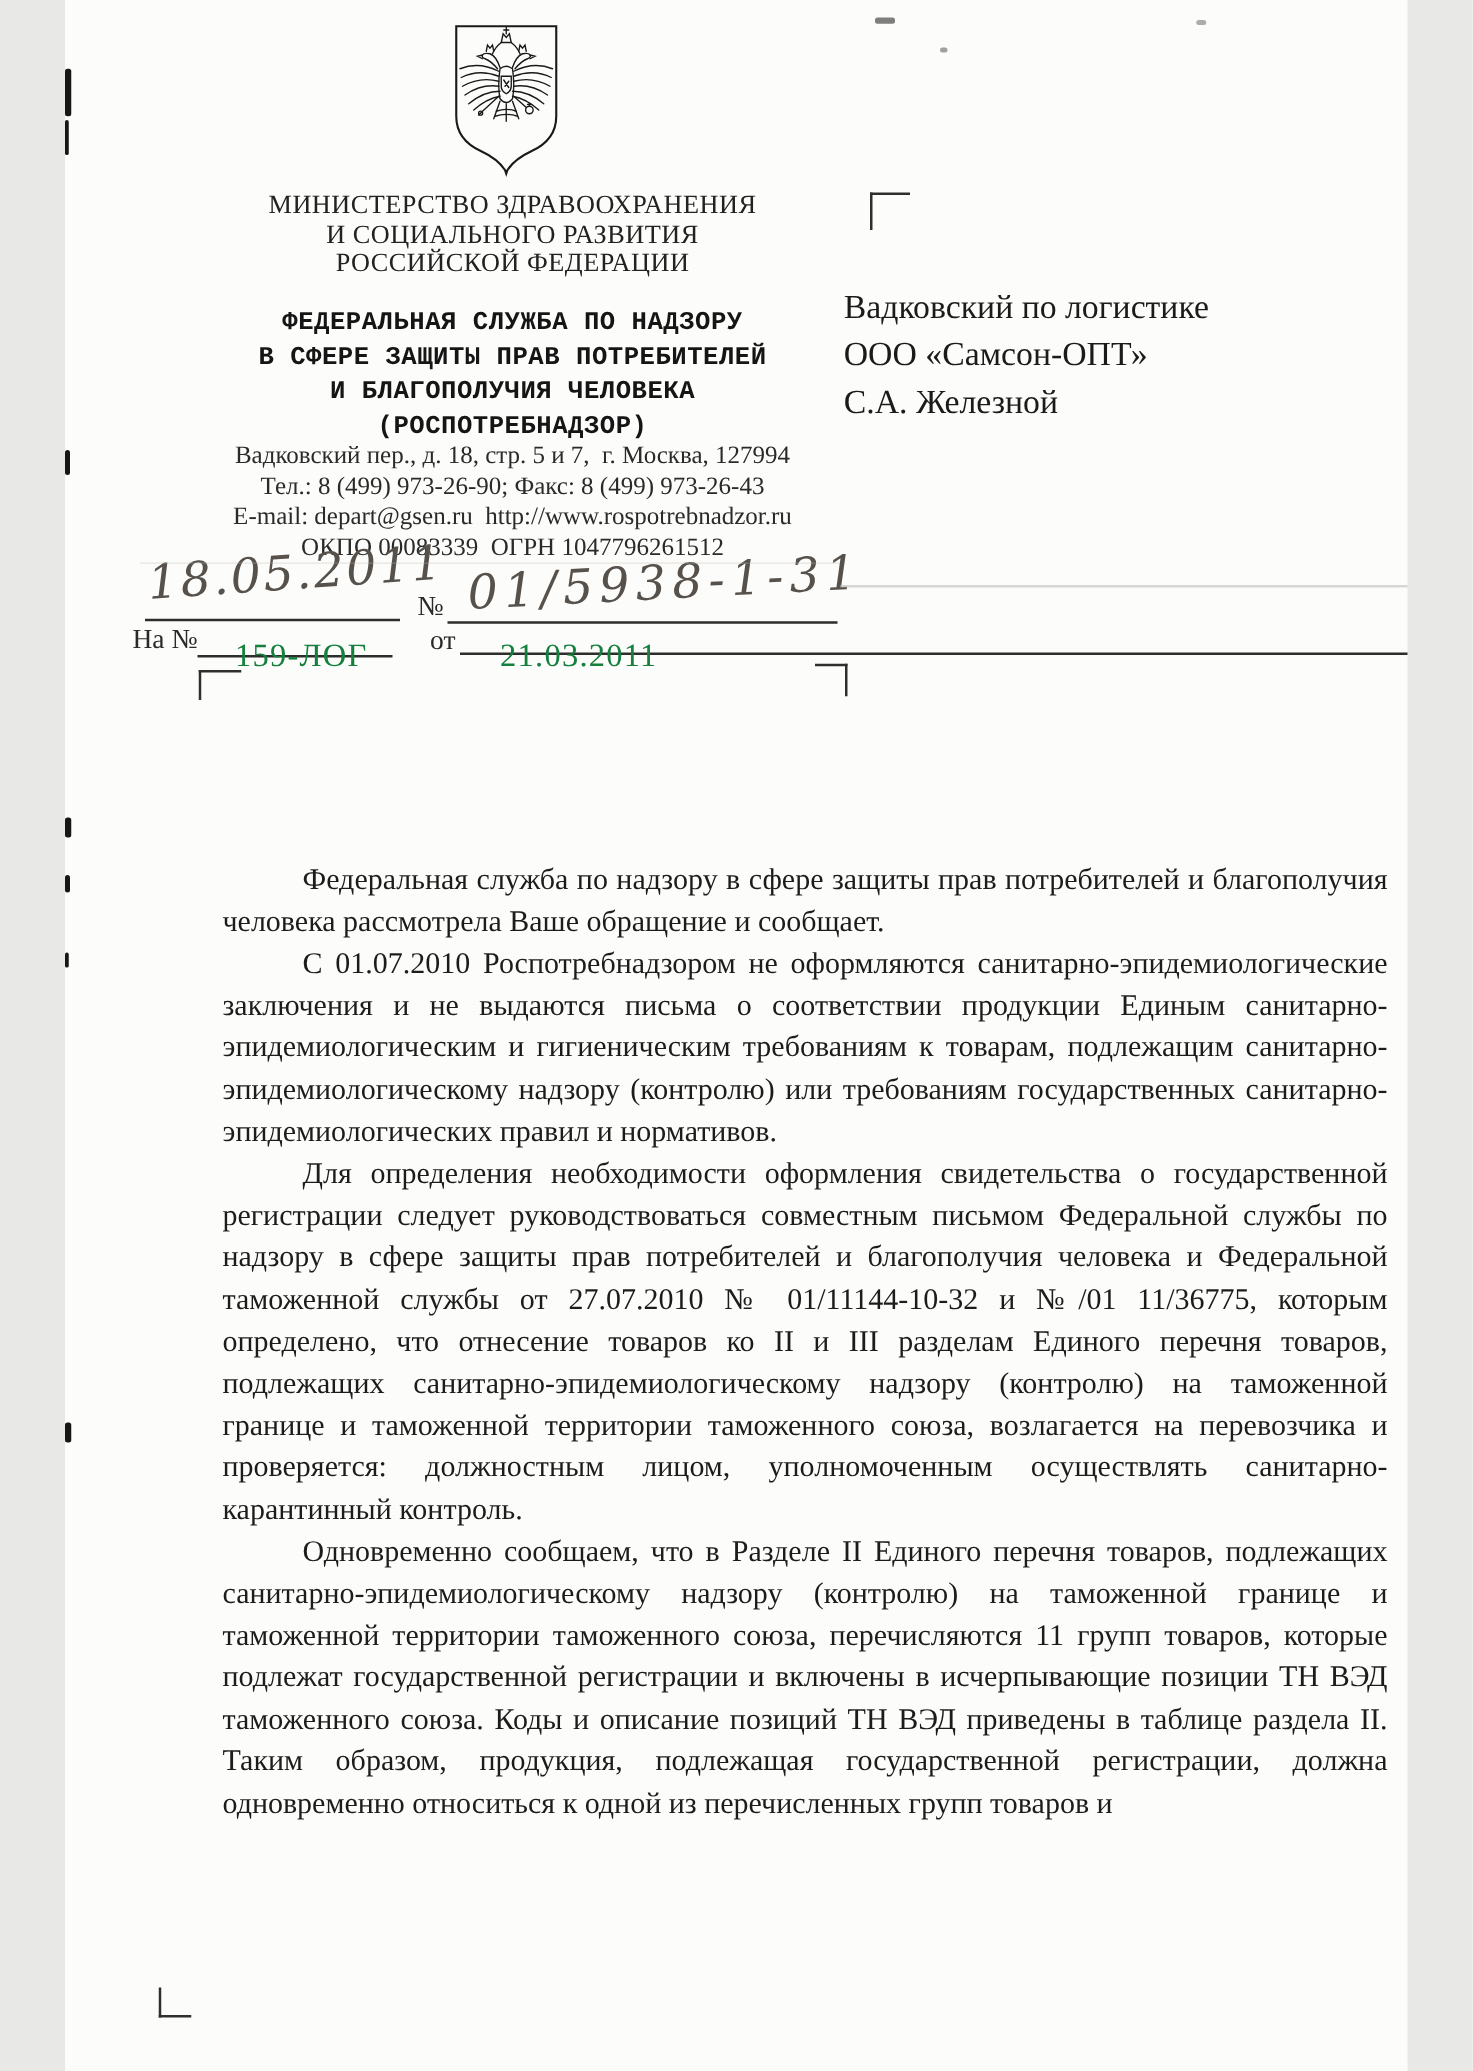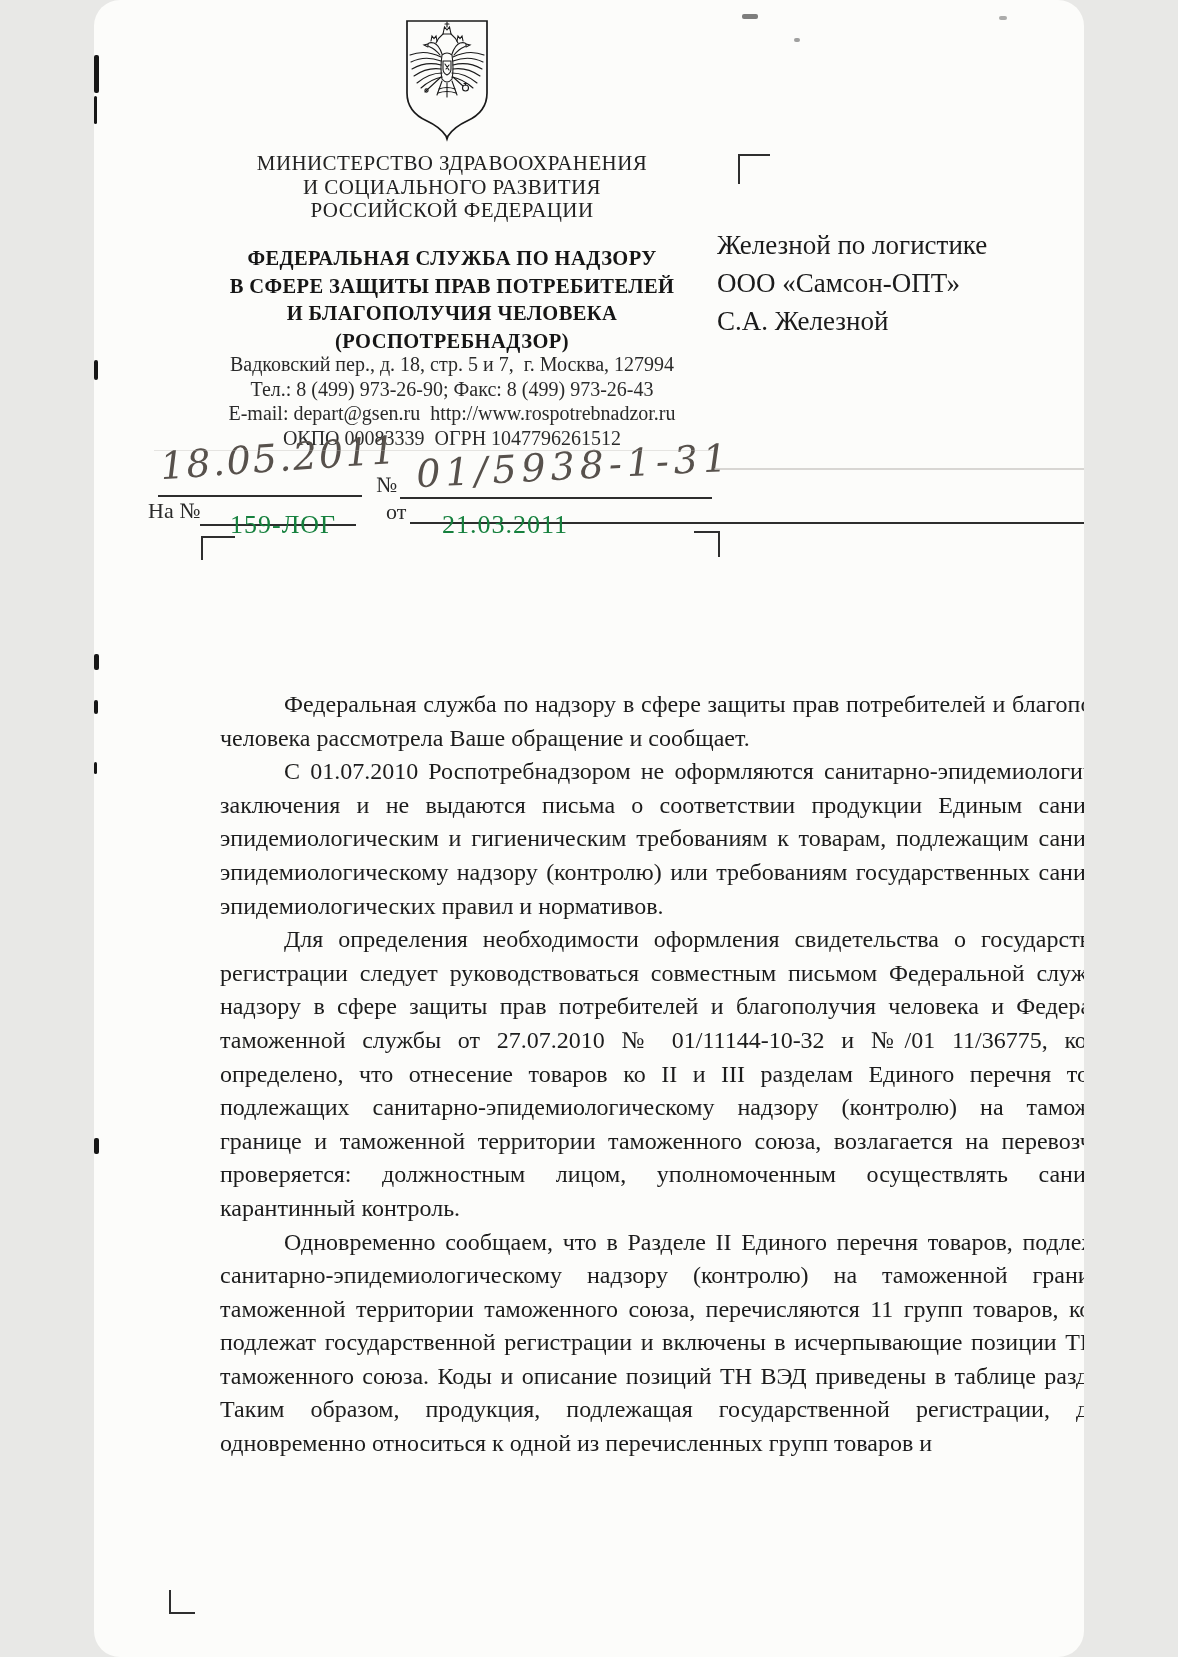--- a/index.html
+++ b/index.html
@@ -1,32 +1,31 @@
 <!DOCTYPE html>
 <html><head>
 <meta charset="utf-8">
 <style>
   html,body{margin:0;padding:0;background:#e8e8e6;}
   .page{
     position:relative;
-    width:990px;height:1657px;
+    width:1074px;height:1657px;
     margin:0 auto;
     background:#fcfcfa;
     overflow:hidden;
     font-family:"Liberation Serif", serif;
     color:#1d1d1d;
-    border-radius:26px;
   }
   .abs{position:absolute;}
   .center{text-align:center;}
   .pre{white-space:pre-wrap;}
 
   
   .ministry{left:118px;top:152px;width:480px;font-size:21px;line-height:23.5px;letter-spacing:.4px;color:#222;}
-  .service{left:110px;top:245px;width:496px;font-size:20.5px;line-height:27.5px;font-weight:bold;letter-spacing:.4px;color:#151515;}
+  .service{left:110px;top:245px;width:496px;font-size:20.5px;line-height:27.5px;font-weight:bold;letter-spacing:.4px;color:#151515;font-family:Liberation Mono, monospace;}
   .contacts{left:110px;top:352px;width:496px;font-size:20px;line-height:24.6px;color:#2a2a2a;}
 
   
   .recipient{left:623px;top:226px;width:420px;font-size:27px;line-height:38px;color:#1b1b1b;}
 
   
   .label{font-size:22px;color:#2a2a2a;}
   .typed{font-size:26px;color:#15803d;letter-spacing:1px;}
   .hand{
     font-family:"DejaVu Serif", serif;font-style:italic;
@@ -114,21 +113,21 @@
     <div class="pre">Вадковский пер., д. 18, стр. 5 и 7,  г. Москва, 127994</div>
     <div class="pre">Тел.: 8 (499) 973-26-90; Факс: 8 (499) 973-26-43</div>
     <div class="pre">E-mail: depart@gsen.ru  http://www.rospotrebnadzor.ru</div>
     <div class="pre">ОКПО 00083339  ОГРН 1047796261512</div>
   </div>
 
   <div class="mark m-tl" style="left:644px;top:154px;width:30px;height:28px;"></div>
   <div class="mark m-tr" style="left:1082px;top:152px;width:30px;height:22px;"></div>
 
   <div class="abs recipient">
-    <div>Железной по логистике</div>
+    <div>Вадковский по логистике</div>
     <div>ООО «Самсон-ОПТ»</div>
     <div>С.А. Железной</div>
   </div>
 
   <div class="abs hand hand-date">18.05.2011</div>
   <div class="hline thin" style="left:64px;top:495px;width:204px;"></div>
   <div class="abs label" style="left:282px;top:472px;">№</div>
   <div class="abs hand hand-num">01/5938-1-31</div>
   <div class="hline thin" style="left:306px;top:497px;width:312px;"></div>
 

